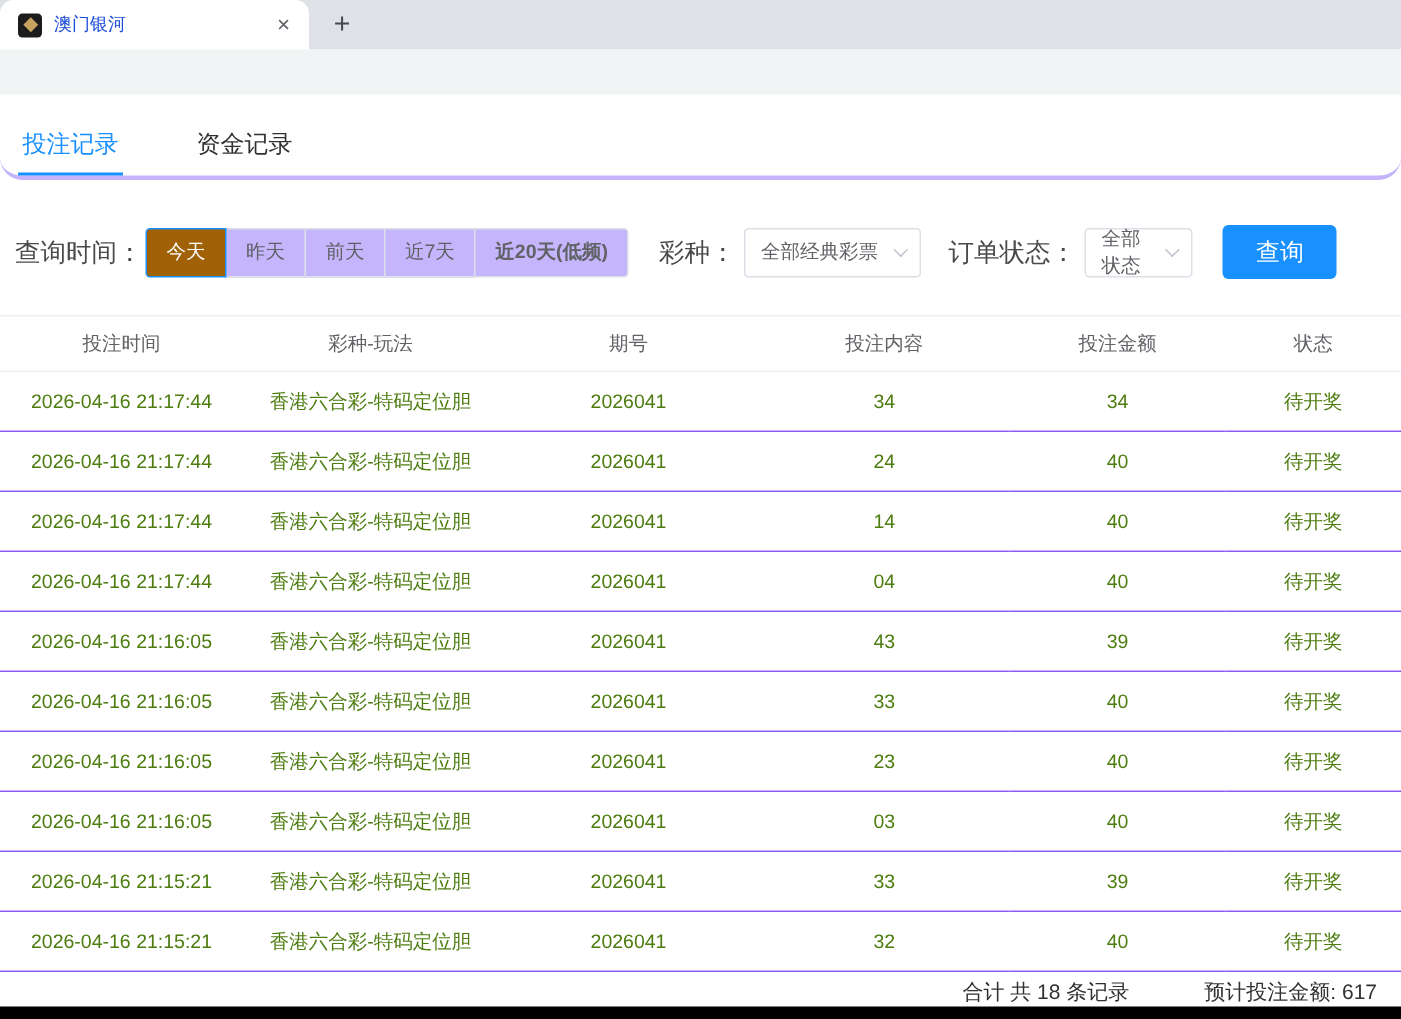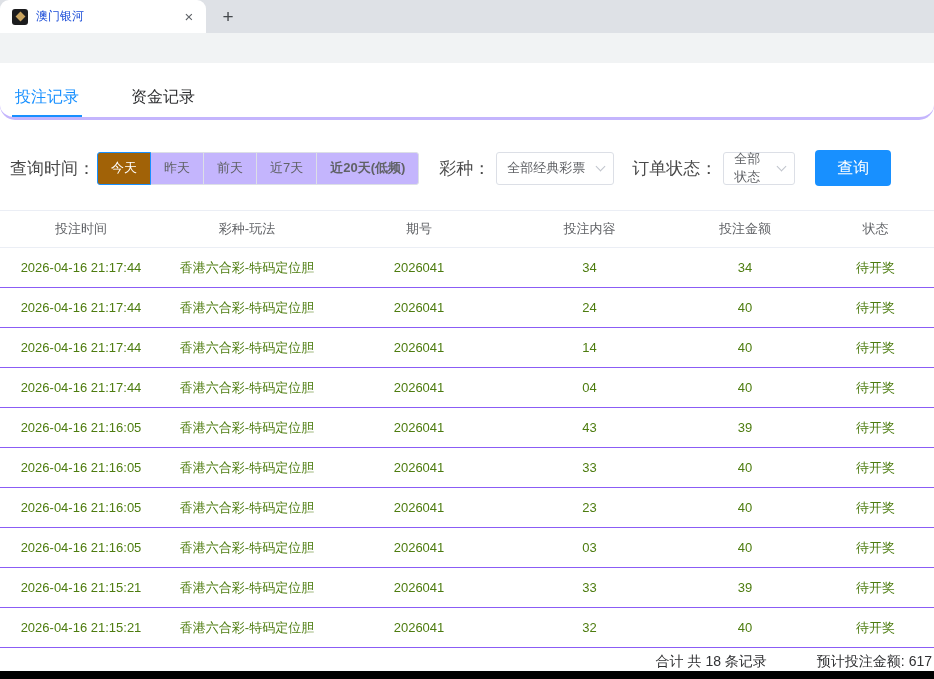--- a/index.html
+++ b/index.html
@@ -79,21 +79,21 @@
   }
   tbody td {
     height: 40px; font-size: 13px; color: #4d7c0f;
     border-bottom: 1px solid #8b5cf6; text-align: center;
     white-space: nowrap; overflow: hidden;
   }
 
   
   .table-footer {
     display: flex; justify-content: flex-end; align-items: center; gap: 50px;
-    height: 27px; padding-right: 2px; font-size: 14px; color: #303133;
+    height: 27px; padding-right: 16px; font-size: 14px; color: #303133;
   }
   .bottom-bar { position: absolute; bottom: 0; left: 0; width: 934px; height: 8px; background: #000; }
 </style>
 </head>
 <body>
 
 <div class="chrome-tabstrip">
   <div class="browser-tab">
     <span class="favicon"></span>
     <span class="tab-title">澳门银河</span>

